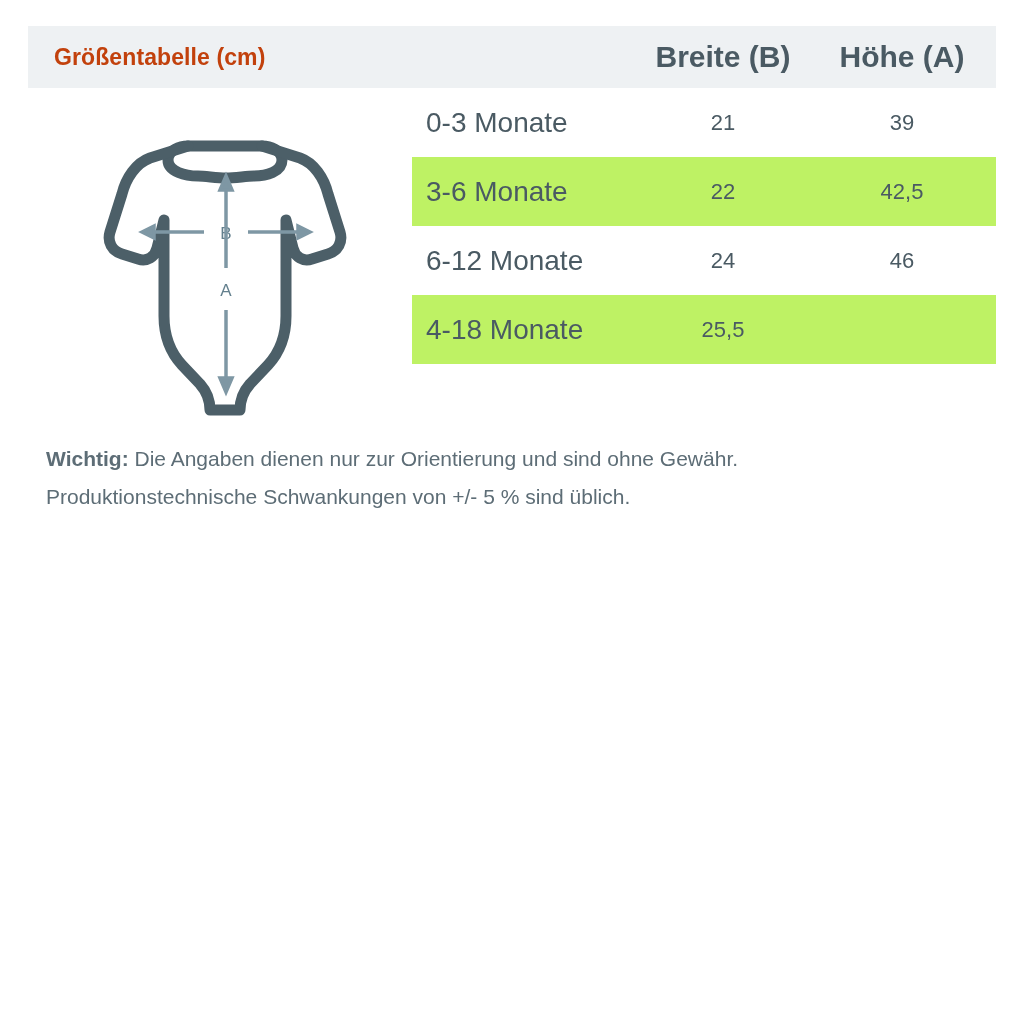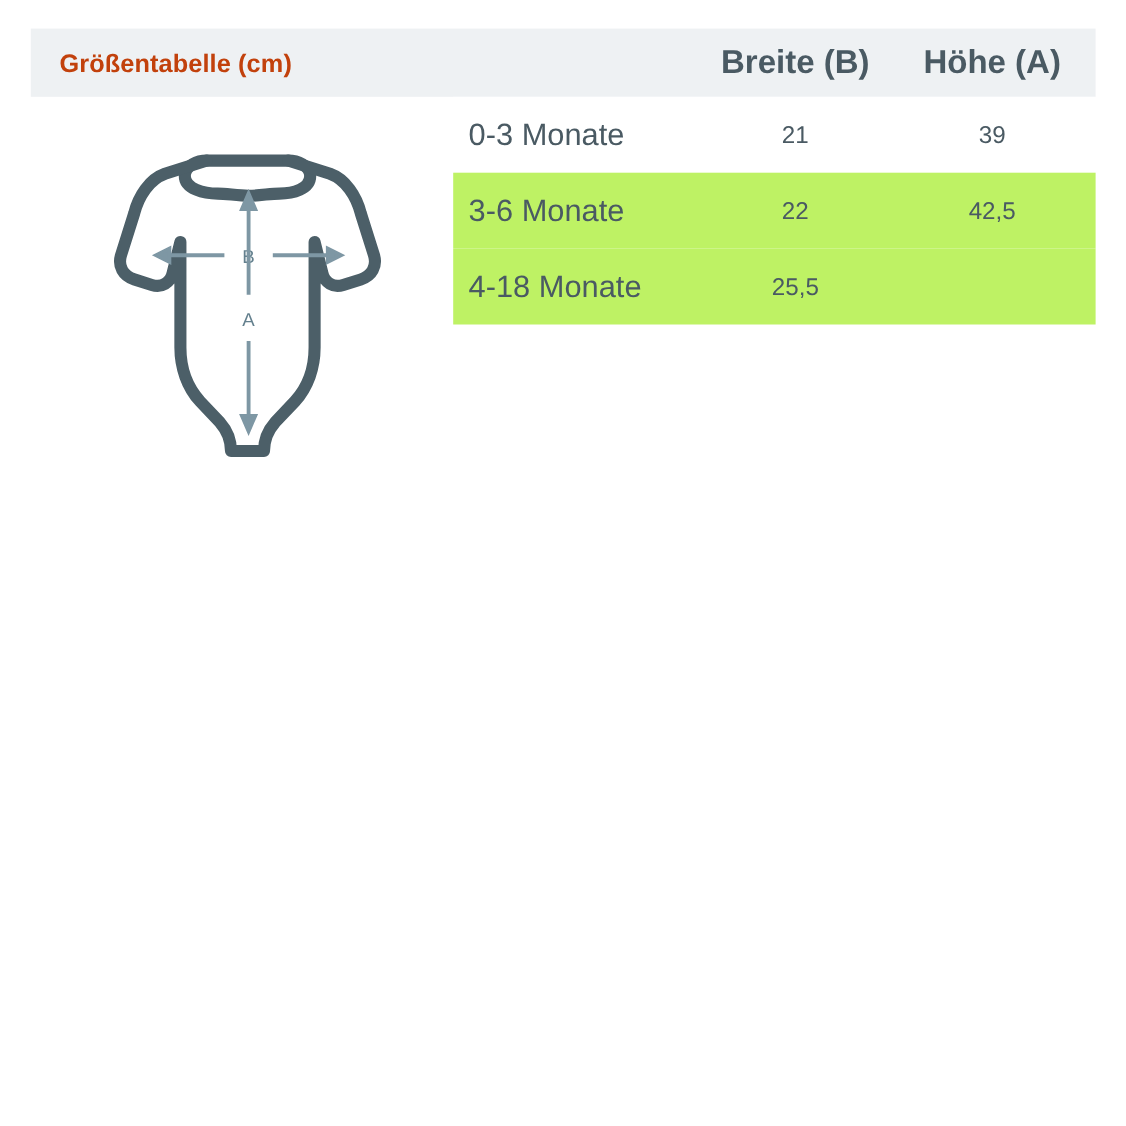--- a/index.html
+++ b/index.html
@@ -175,22 +175,31 @@
       <div class="cell-num b">21</div>
       <div class="cell-num a">39</div>
     </div>
 
     <div class="trow alt">
       <div class="cell-size">3-6 Monate</div>
       <div class="cell-num b">22</div>
       <div class="cell-num a">42,5</div>
     </div>
 
+    <div class="trow plain">
+      <div class="cell-size">6-12 Monate</div>
+      <div class="cell-num b">24</div>
+      <div class="cell-num a">46</div>
+    </div>
 
     <div class="trow alt">
       <div class="cell-size">4-18 Monate</div>
       <div class="cell-num b">25,5</div>
     </div>
 
   </div>
 
+  <div class="footnote">
+    <span style="font-weight:bold;">Wichtig:</span><span> Die Angaben dienen nur zur Orientierung und sind ohne Gewähr.</span><br>
+    <span>Produktionstechnische Schwankungen von +/- 5 % sind üblich.</span>
+  </div>
 
 </div>
 
 </body></html>

